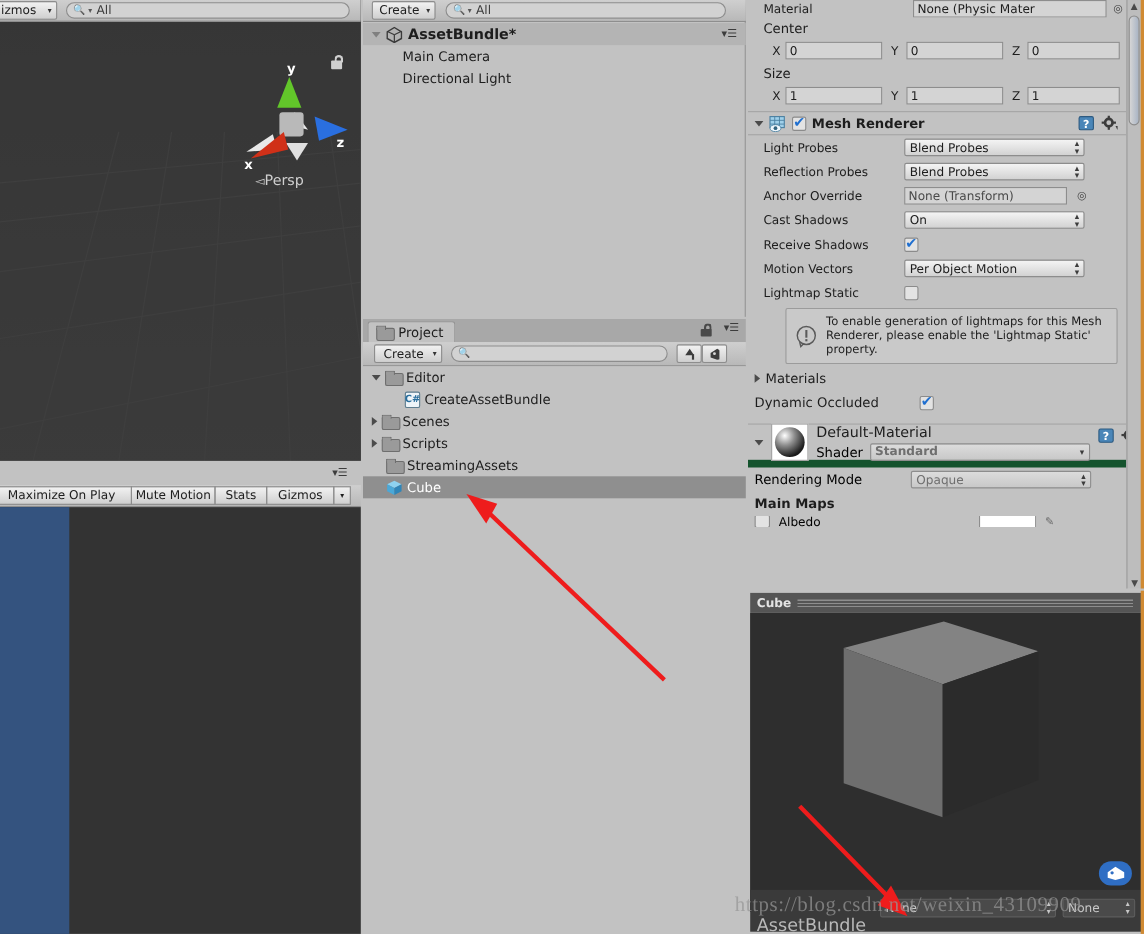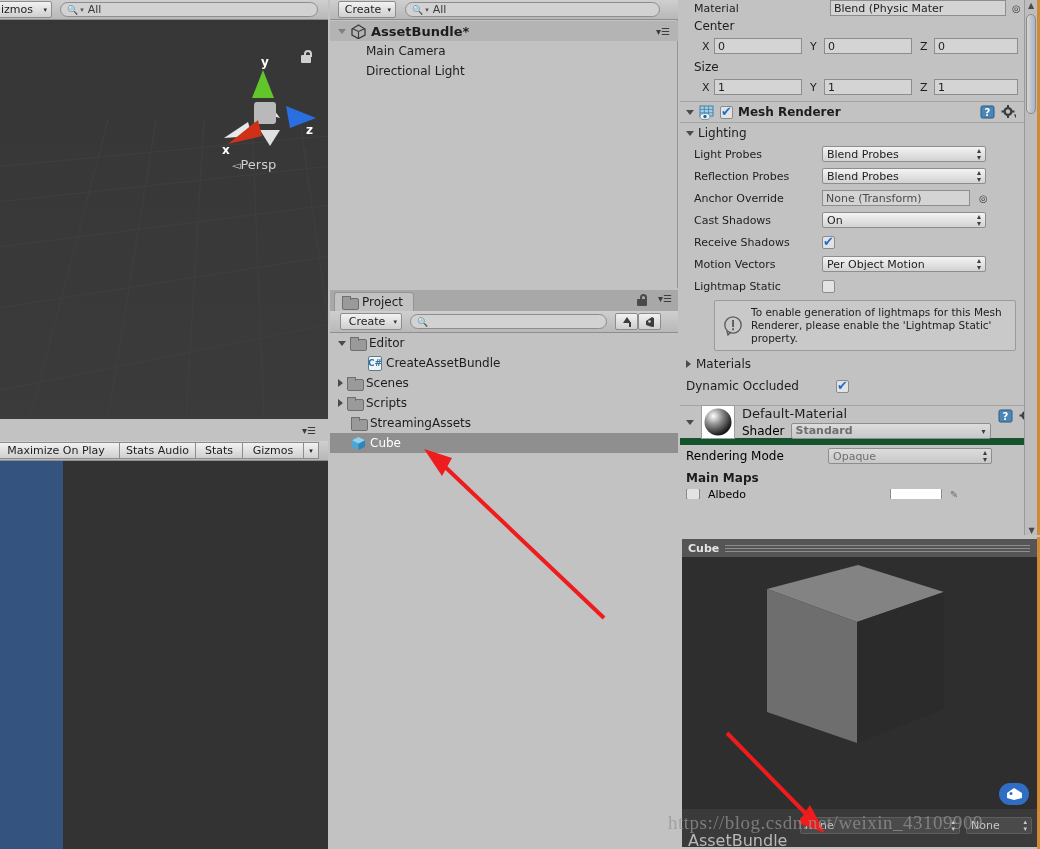--- a/index.html
+++ b/index.html
@@ -240,21 +240,21 @@
     </div>
   </div>
 
   <div class="panel" id="game-view">
     <div style="position:absolute;right:12px;top:6px;font-size:10px;color:#3c3c3c;">▾☰</div>
     <div id="game-toolbar" class="tb">
       <div class="btn" style="position:absolute;left:-8px;top:1px;width:128px;border-radius:0;">
         <span>Maximize On Play</span>
       </div>
       <div class="btn" style="position:absolute;left:119px;top:1px;width:77px;border-radius:0;">
-        <span>Stats Audio</span>
+        <span>Mute Motion</span>
       </div>
       <div class="btn" style="position:absolute;left:195px;top:1px;width:48px;border-radius:0;">
         <span>Stats</span>
       </div>
       <div class="btn" style="position:absolute;left:242px;top:1px;width:62px;border-radius:0;">
         <span>Gizmos</span>
       </div>
       <div class="btn" style="position:absolute;left:303px;top:1px;width:16px;border-radius:0;">
         <span style="font-size:7px;">▾</span>
       </div>
@@ -375,21 +375,21 @@
       </div>
     </div>
   </div>
 
   <div class="panel" id="inspector">
     <div id="inspector-body">
 
       <div class="prop" style="height:16px;overflow:hidden;">
         <span class="lbl" style="width:110px;">Material</span>
         <div class="field" style="width:176px;margin-left:26px;height:16px;">
-          <span>Blend (Physic Mater</span>
+          <span>None (Physic Mater</span>
         </div>
         <span style="margin-left:6px;font-size:10px;color:#3c3c3c;">◎</span>
       </div>
 
       <div class="prop" style="height:19px;">
         <span class="lbl" style="font-size:12px;">Center</span>
       </div>
       <div class="prop" style="height:22px;padding-left:22px;">
         <span class="lbl" style="width:12px;">X</span>
         <div class="field" style="width:88px;">
@@ -450,24 +450,20 @@
                 <rect x="6" y="0" width="2" height="3"></rect>
                 <rect x="6" y="10" width="2" height="3"></rect>
             <rect x="0.5" y="5.5" width="3" height="2"></rect>
                 <rect x="10.5" y="5.5" width="3" height="2"></rect>
               </g>
             <text x="13" y="13" font-size="7" fill="#3c3c3c" font-family="DejaVu Sans, sans-serif">▾</text>
           </svg>
         </span>
       </div>
 
-      <div class="prop" style="height:20px;padding-left:6px;gap:4px;">
-        <span class="tri down"></span>
-        <span class="lbl" style="font-size:12px;">Lighting</span>
-      </div>
 
       <div class="prop">
         <span class="lbl">Light Probes</span>
         <div class="popup" style="width:164px;">
           <span>Blend Probes</span>
           <span class="arrows">▴<br>▾</span>
         </div>
       </div>
       <div class="prop">
         <span class="lbl">Reflection Probes</span>

